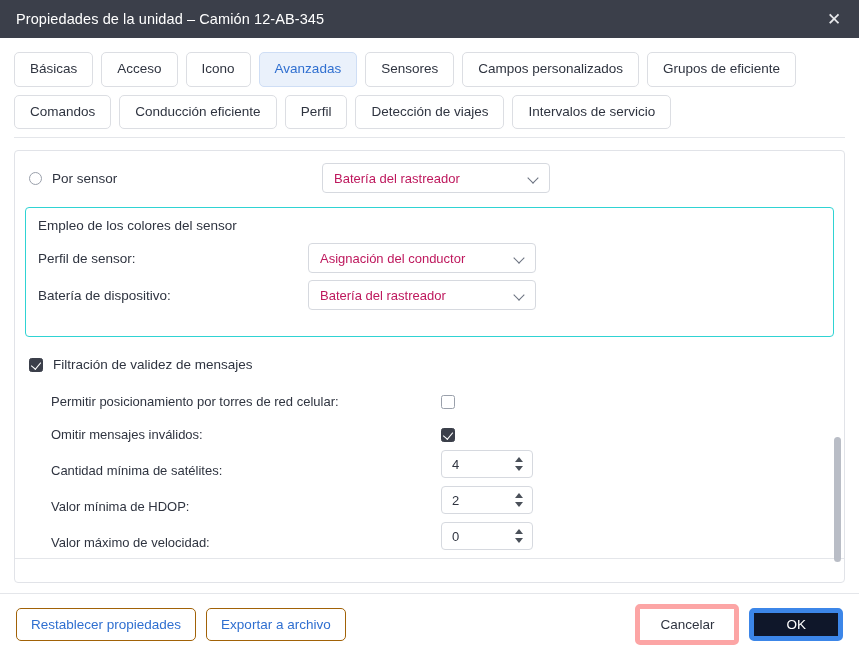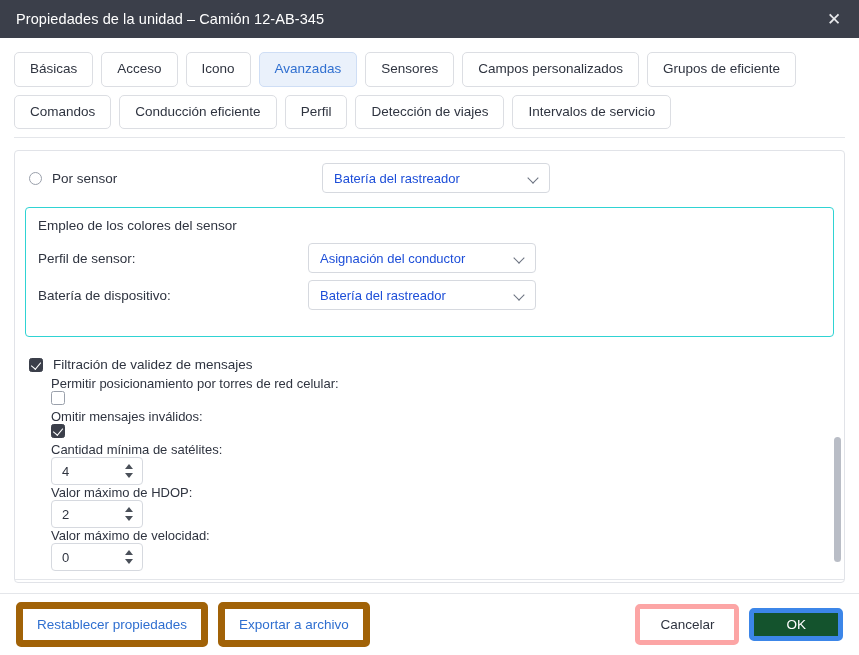--- a/index.html
+++ b/index.html
@@ -107,21 +107,21 @@
   .label-wide { width: 270px; }
   .select {
     width: 228px;
     height: 30px;
     border: 1px solid #d6d9df;
     border-radius: 4px;
     background: #fff;
     display: flex; align-items: center;
     padding: 0 9px 0 11px;
     font-size: 13px;
-    color: #1d4ed8;
+    color: #be185d;
     cursor: pointer;
     position: relative;
   }
   .select-value { flex: 1; white-space: nowrap; overflow: hidden; }
   .chevron {
     width: 12px; height: 12px;
     position: relative;
     flex: 0 0 auto;
     margin-left: 6px;
   }
@@ -174,24 +174,23 @@
     border-right: 1.8px solid #fff;
     border-bottom: 1.8px solid #fff;
     transform: rotate(40deg);
   }
   .filter-head {
     display: flex; align-items: center;
     padding: 8px 14px 4px 14px;
   }
   .filter-head .label { margin-left: 10px; font-size: 13.5px; }
   .sub-row {
-    display: flex; align-items: flex-start;
+    display: flex; align-items: flex-end;
     padding: 0 14px 0 36px;
     min-height: 33px;
-    flex-direction: column;
   }
   .sub-row .label { width: 390px; font-size: 13px; }
   .spinner {
     width: 92px; height: 28px;
     border: 1px solid #d6d9df;
     border-radius: 4px;
     background: #fff;
     display: flex; align-items: center;
     padding: 0 7px 0 10px;
     font-size: 13px;
@@ -241,42 +240,42 @@
   
   .footer {
     min-height: 62px;
     display: flex; align-items: center;
     padding: 0 16px;
     gap: 10px;
     border-top: 1px solid #e4e6ea;
     margin-top: 10px;
   }
   .linkbtn {
-    border: 7px solid #a16207;
+    border: 1px solid #a16207;
     border-radius: 5px;
     background: #fff;
     color: #2f6fd0;
     font-size: 13.5px;
     padding: 9px 14px;
     cursor: pointer;
     line-height: 1;
   }
   .spacer { flex: 1; }
   .btn {
     border: 5px solid #fca5a5;
     border-radius: 5px;
     background: #fff;
     color: #2f3440;
     font-size: 13.5px;
     padding: 9px 20px;
     cursor: pointer;
     line-height: 1;
   }
   .btn-primary {
-    background: #14532d;
+    background: #0f172a;
     border-color: #3c86e8;
     color: #fff;
     padding: 5px 32px;
   }
 </style>
 </head>
 <body>
 
 <div class="window">
 
@@ -355,21 +354,21 @@
 
       <div class="sub-row row-spin">
         <div class="label">Cantidad mínima de satélites:</div>
         <div class="spinner">
           <span class="spinner-val">4</span>
           <span class="arrows"></span>
         </div>
       </div>
 
       <div class="sub-row row-spin">
-        <div class="label">Valor máximo de HDOP:</div>
+        <div class="label">Valor mínima de HDOP:</div>
         <div class="spinner">
           <span class="spinner-val">2</span>
           <span class="arrows"></span>
         </div>
       </div>
 
       <div class="sub-row row-spin">
         <div class="label">Valor máximo de velocidad:</div>
         <div class="spinner">
           <span class="spinner-val">0</span>

